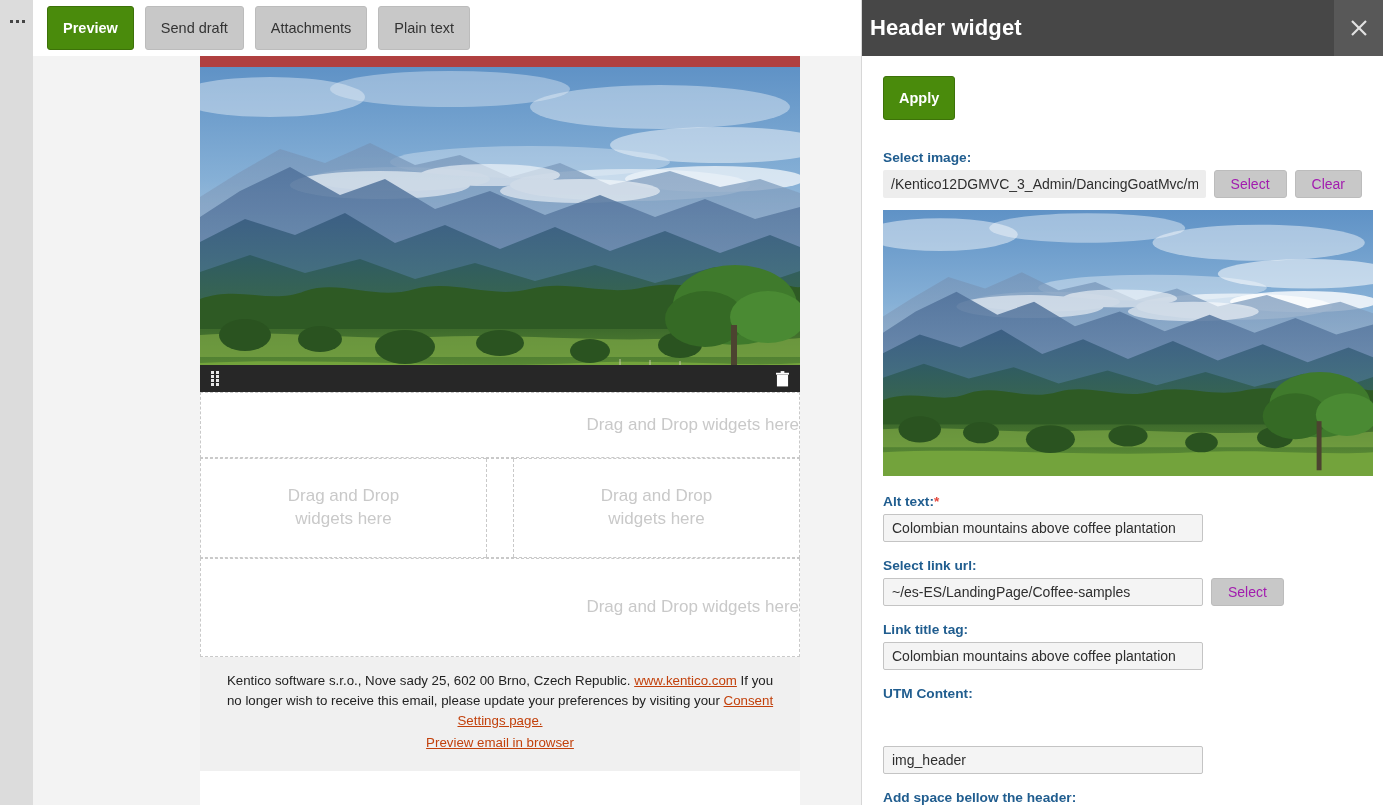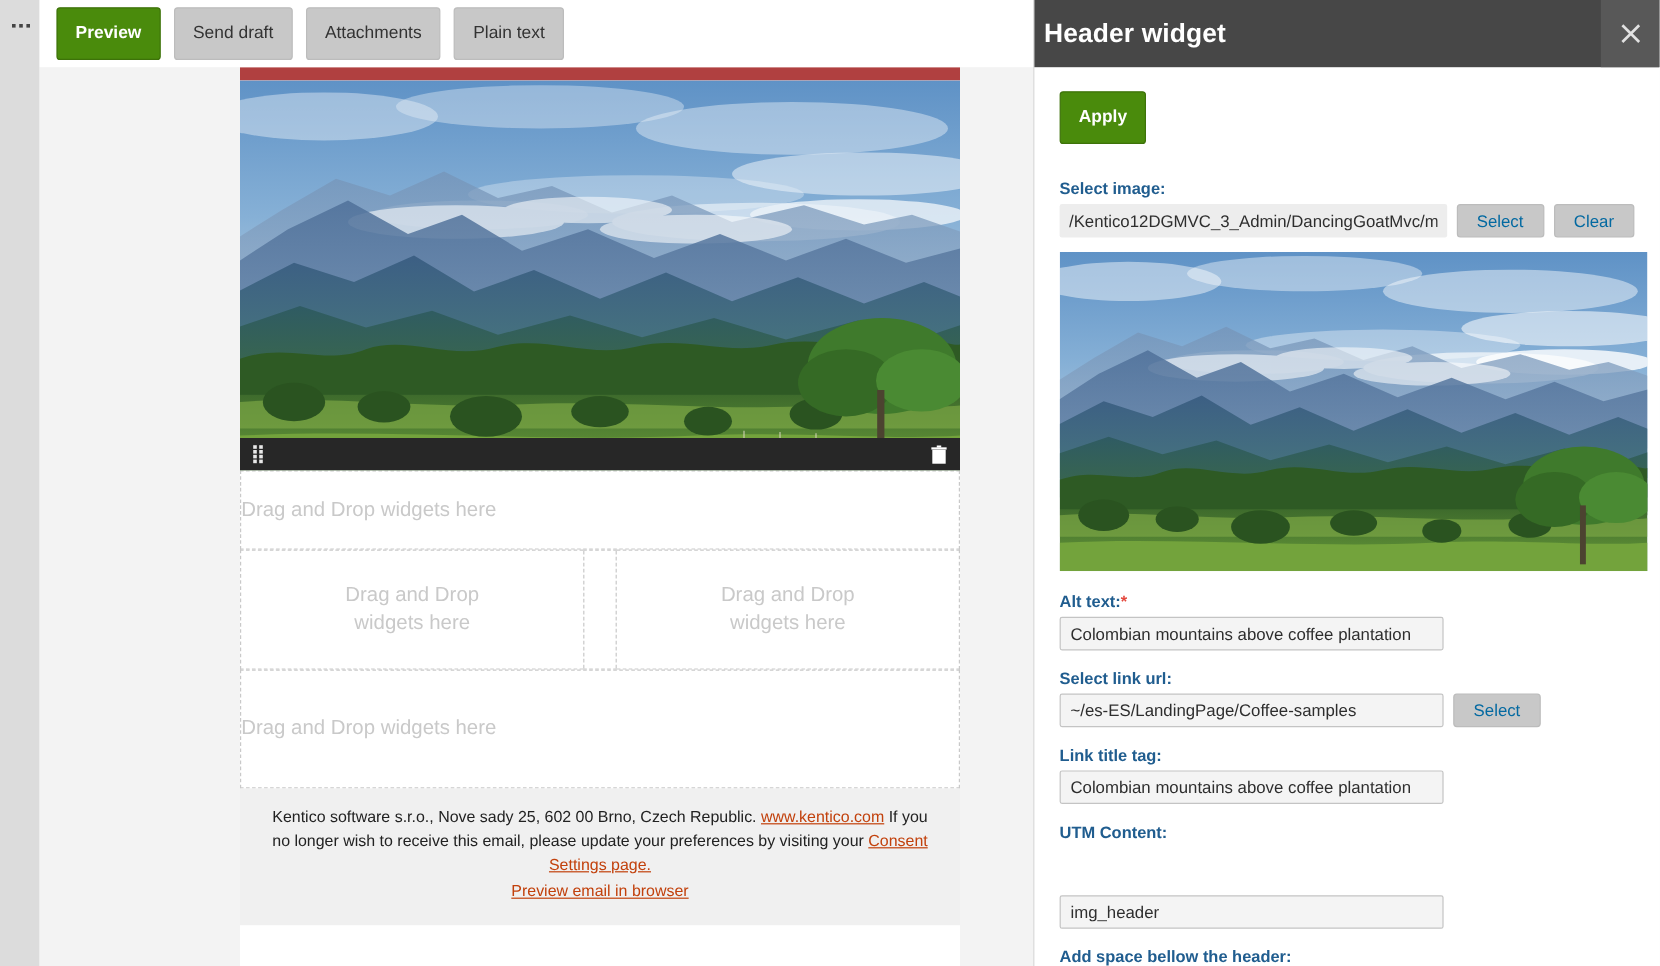--- a/index.html
+++ b/index.html
@@ -96,21 +96,21 @@
     width: 9px; height: 15px;
     display: grid; grid-template-columns: 3px 3px; grid-template-rows: repeat(4, 3px);
     gap: 1px 2px; cursor: move;
   }
   .drag-handle i { background: #e8e8e8; display: block; width: 3px; height: 3px; }
   .trash-icon { cursor: pointer; width: 13px; height: 16px; }
 
   
   .dropzone {
     border: 1px dashed #c9c9c9;
-    display: flex; align-items: center; justify-content: flex-start;
+    display: flex; align-items: center; justify-content: flex-end;
     color: #c9c9c9;
     font-size: 17px;
     text-align: center;
     line-height: 1.35;
     background: #ffffff;
   }
   .dz-top { margin: 0 0 0 0; height: 66px; }
   .dz-cols { display: flex; height: 100px; }
   .dz-col { flex: 1; display: flex; align-items: center; justify-content: center; }
   .dz-col.left  { border: 1px dashed #c9c9c9; border-right: none; }
@@ -174,21 +174,21 @@
     padding: 0 8px;
     border-radius: 2px;
     outline: none;
   }
   .txt.flat { border: none; background: #ededed; }
   .btn-sm {
     background: #c8c8c8;
     border: 1px solid #bcbcbc;
     border-radius: 3px;
     font-size: 14px;
-    color: #0369a1;
+    color: #a21caf;
     padding: 0 16px;
     height: 28px;
     cursor: pointer;
     font-family: "Liberation Sans", sans-serif;
   }
   .thumb {
     width: 490px; height: 266px;
     margin-top: 12px;
     position: relative; overflow: hidden;
     border: 0;

